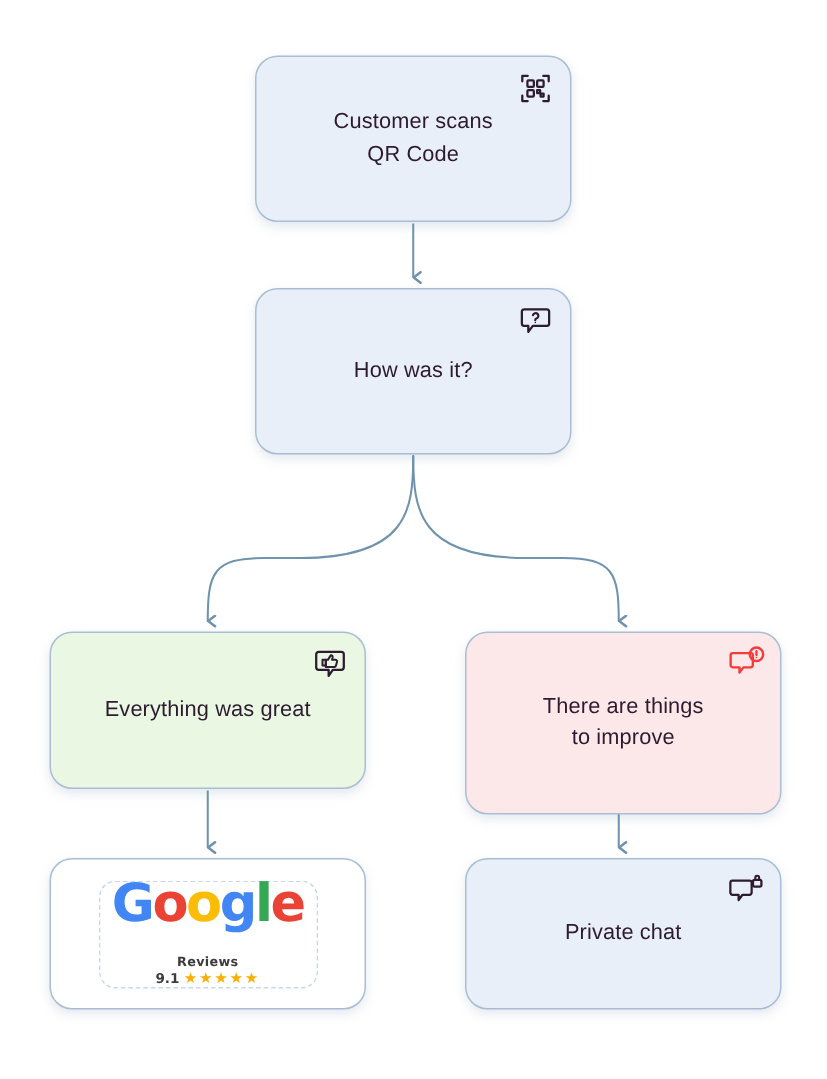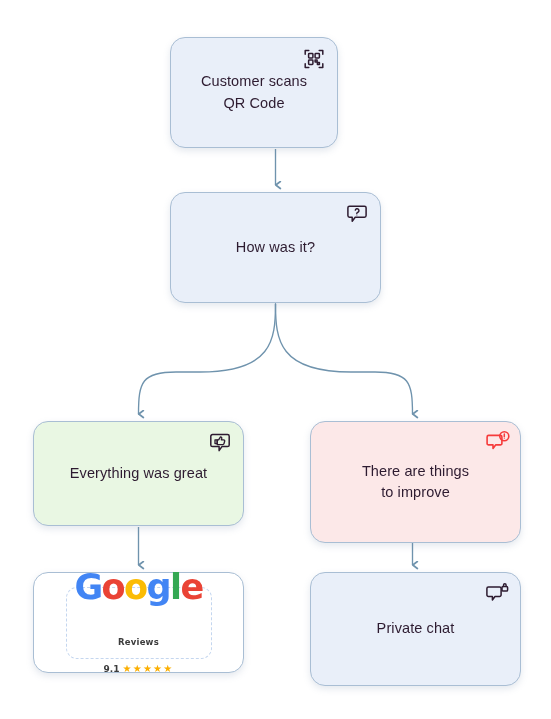--- a/index.html
+++ b/index.html
@@ -71,21 +71,21 @@
   .g-inner {
     box-sizing: border-box;
     width: 146px;
     height: 72px;
     border: 1.2px dashed #c4d6ef;
     border-radius: 11px;
     display: flex;
     flex-direction: column;
     align-items: center;
     justify-content: center;
-    gap: 16px;
+    gap: 0px;
   }
   .g-logo {
     font-family: "DejaVu Sans", sans-serif;
     font-size: 35px;
     font-weight: 700;
     letter-spacing: -1.6px;
     line-height: 0.95;
     margin-bottom: -1px;
   }
   .g-c1 { color: #4285F4; }
@@ -138,21 +138,21 @@
 
     <path d="M275.5,304 C275.5,340 272,372 200,372 L176,372 C142,372 138.5,382 138.5,414" fill="none" stroke="#6f93ad" stroke-width="1.35" stroke-linecap="round" marker-end="url(#arrowhead)"></path>
 
     <path d="M275.5,304 C275.5,340 279,372 351,372 L375,372 C409,372 412.5,382 412.5,414" fill="none" stroke="#6f93ad" stroke-width="1.35" stroke-linecap="round" marker-end="url(#arrowhead)"></path>
 
     <path d="M138.5,527 L138.5,565" fill="none" stroke="#6f93ad" stroke-width="1.35" marker-end="url(#arrowhead)"></path>
 
     <path d="M412.5,527 L412.5,565" fill="none" stroke="#6f93ad" stroke-width="1.35" marker-end="url(#arrowhead)"></path>
   </svg>
 
-  <div class="node blue" style="left:170px; top:37px; width:168px; height:111px;">
+  <div class="node blue" style="left:170px; top:37px; width:211px; height:111px;">
     <span class="node-icon">
       <svg viewBox="0 0 24 24" width="24" height="24" fill="none" stroke="#2d1b30" stroke-width="1.5" stroke-linecap="round" stroke-linejoin="round">
         <path d="M3.2,7.2 V3.6 H6.8"></path>
         <path d="M17.2,3.6 H20.8 V7.2"></path>
         <path d="M20.8,16.8 V20.4 H17.2"></path>
         <path d="M6.8,20.4 H3.2 V16.8"></path>
         <rect x="6.6" y="6.6" width="4.3" height="4.3" rx="0.7"></rect>
         <rect x="13.1" y="6.6" width="4.3" height="4.3" rx="0.7"></rect>
         <rect x="6.6" y="13.1" width="4.3" height="4.3" rx="0.7"></rect>
         <path d="M13.1,13.1 h2 v2 h-2 z M15.4,15.4 h2 v2 h-2 z"></path>
@@ -203,21 +203,21 @@
         <span class="g-c1">G</span><span class="g-c2">o</span><span class="g-c3">o</span><span class="g-c4">g</span><span class="g-c5">l</span><span class="g-c6">e</span>
       </div>
       <div class="g-reviews">Reviews</div>
       <div class="g-rating-row">
         <span class="g-score">9.1</span>
         <span class="g-stars">★★★★★</span>
       </div>
     </div>
   </div>
 
-  <div class="node blue" style="left:310px; top:572px; width:211px; height:114px;">
+  <div class="node blue" style="left:310px; top:572px; width:211px; height:101px;">
     <span class="node-icon" style="top:8px; right:10px; width:25px; height:25px;">
       <svg viewBox="0 0 25 25" width="25" height="25" fill="none" stroke="#2d1b30" stroke-width="1.5" stroke-linecap="round" stroke-linejoin="round">
         <path d="M3.4,6.0 H14.6 A1.5,1.5 0 0 1 16.1,7.5 V14.0 A1.5,1.5 0 0 1 14.6,15.5 H10.0 L7.4,19.0 V15.5 H3.4 A1.5,1.5 0 0 1 1.9,14.0 V7.5 A1.5,1.5 0 0 1 3.4,6.0 Z"></path>
         <rect x="17.0" y="5.5" width="5.6" height="4.6" rx="1.1"></rect>
         <path d="M18.5,5.5 V4.1 a1.3,1.3 0 0 1 2.6,0 V5.5" stroke-width="1.4"></path>
       </svg>
     </span>
     <span class="node-label">Private chat</span>
   </div>
 

